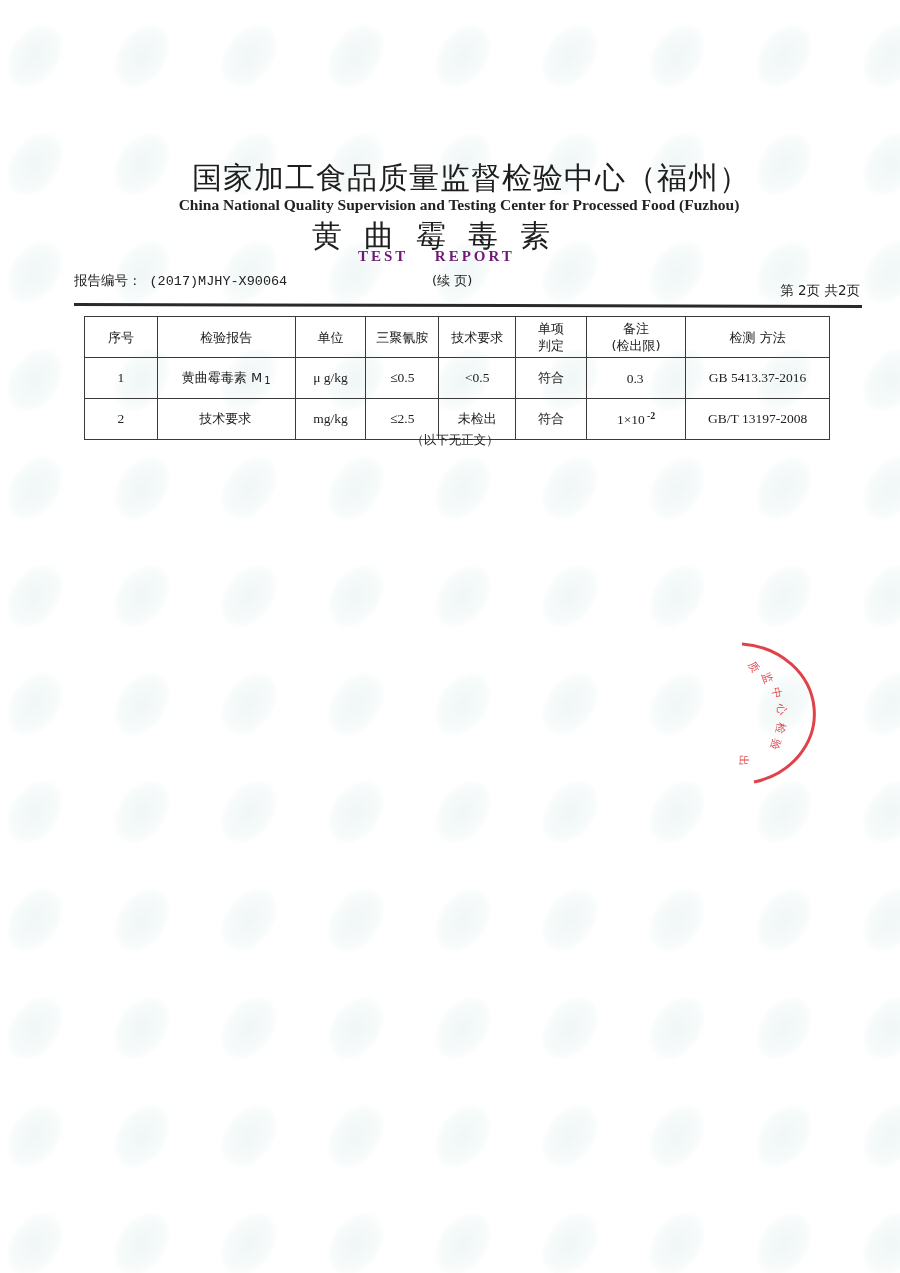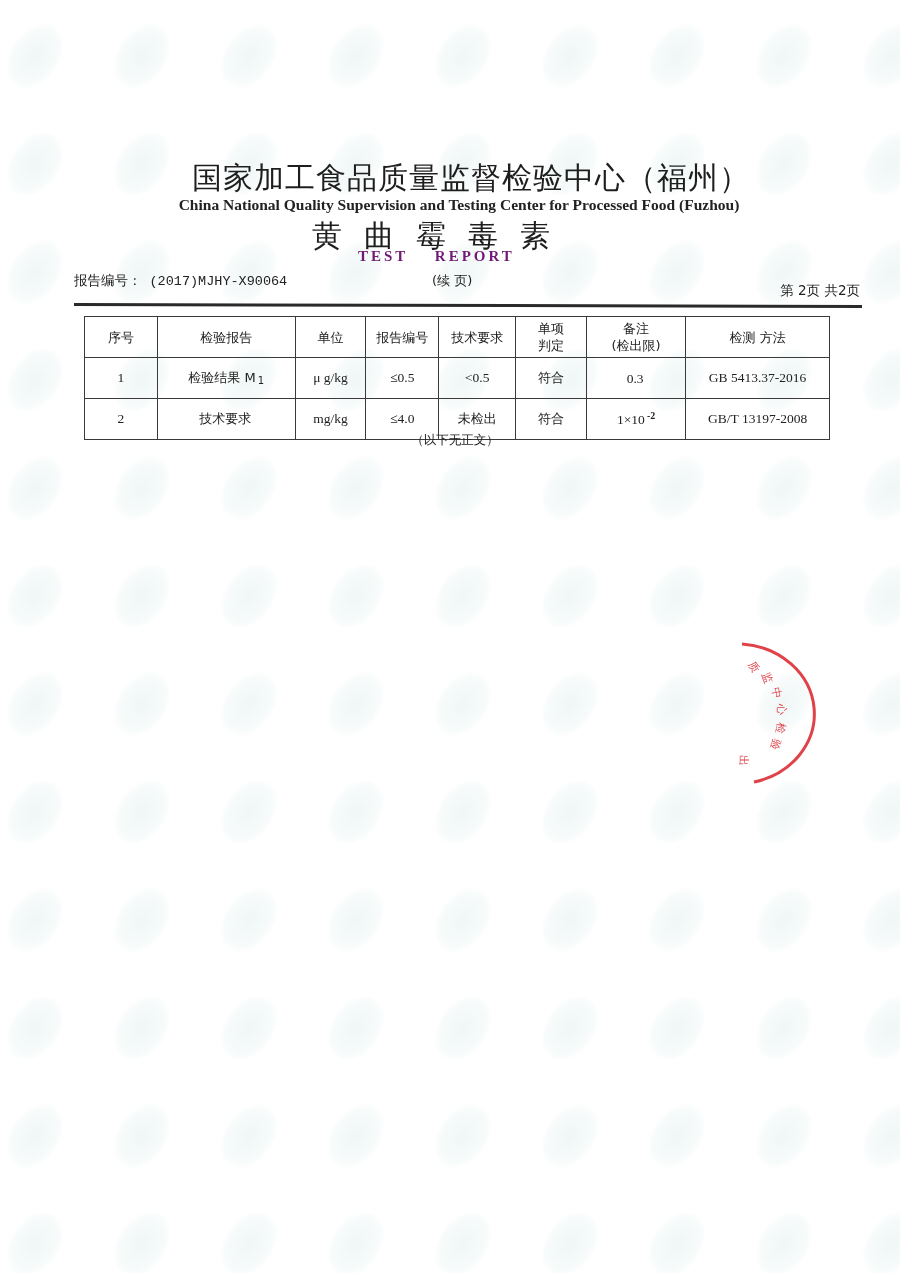--- a/index.html
+++ b/index.html
@@ -201,43 +201,43 @@
     <col style="width:76px">
       <col style="width:70px">
       <col style="width:98px">
       <col style="width:142px">
   </colgroup>
   <thead>
     <tr>
       <th><span>序号</span></th>
       <th><span>检验报告</span></th>
       <th><span>单位</span></th>
-      <th><span>报告编号</span></th>
+      <th><span>三聚氰胺</span></th>
       <th><span>技术要求</span></th>
       <th><span>单项</span><br><span>判定</span></th>
       <th><span>备注</span><br><span>(检出限)</span></th>
       <th><span>检测 方法</span></th>
     </tr>
   </thead>
   <tbody>
     <tr>
       <td>1</td>
-      <td class="cn left"><span>检验结果 M</span><span class="sub">1</span></td>
+      <td class="cn left"><span>黄曲霉毒素 M</span><span class="sub">1</span></td>
       <td>μ g/kg</td>
       <td>≤0.5</td>
       <td>&lt;0.5</td>
       <td class="cn">符合</td>
       <td><span>0.3</span><span class="sup"></span></td>
       <td class="left">GB 5413.37-2016</td>
     </tr>
     <tr>
       <td>2</td>
       <td class="cn left"><span>技术要求</span><span class="sub"></span></td>
       <td>mg/kg</td>
-      <td>≤4.0</td>
+      <td>≤2.5</td>
       <td class="cn">未检出</td>
       <td class="cn">符合</td>
       <td><span>1×10</span><span class="sup">-2</span></td>
       <td class="left">GB/T 13197-2008</td>
     </tr>
   </tbody>
 </table>
 
 <div class="end-note">（以下无正文）</div>
 

